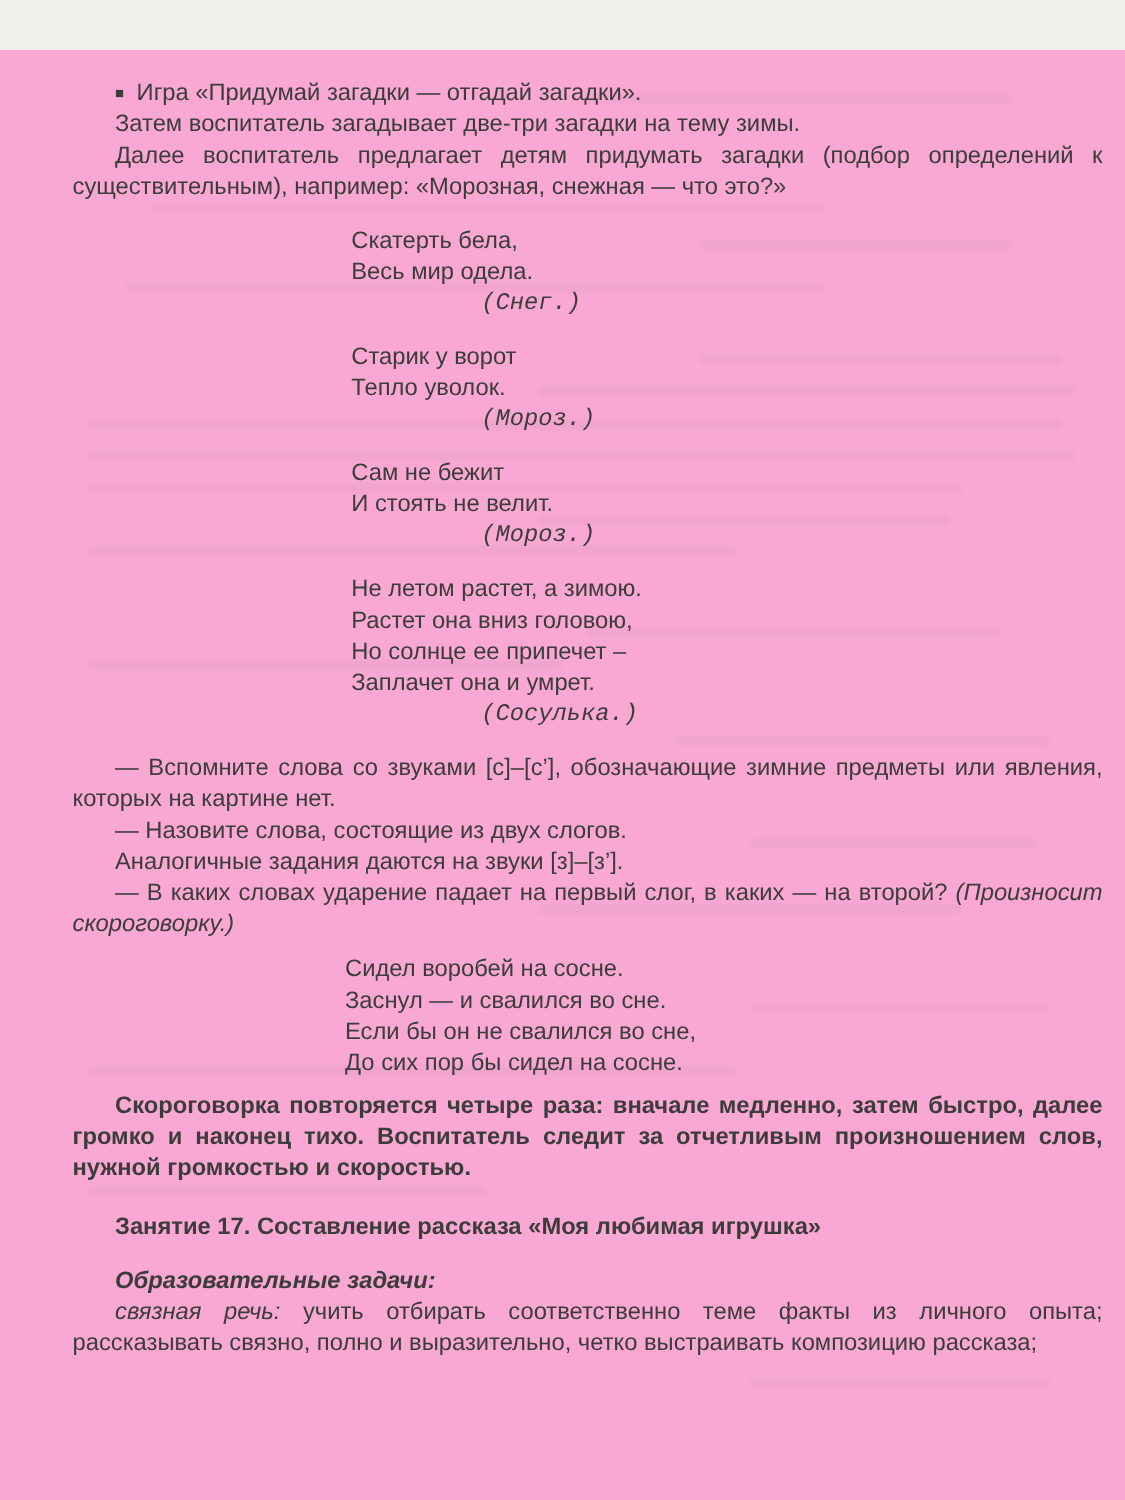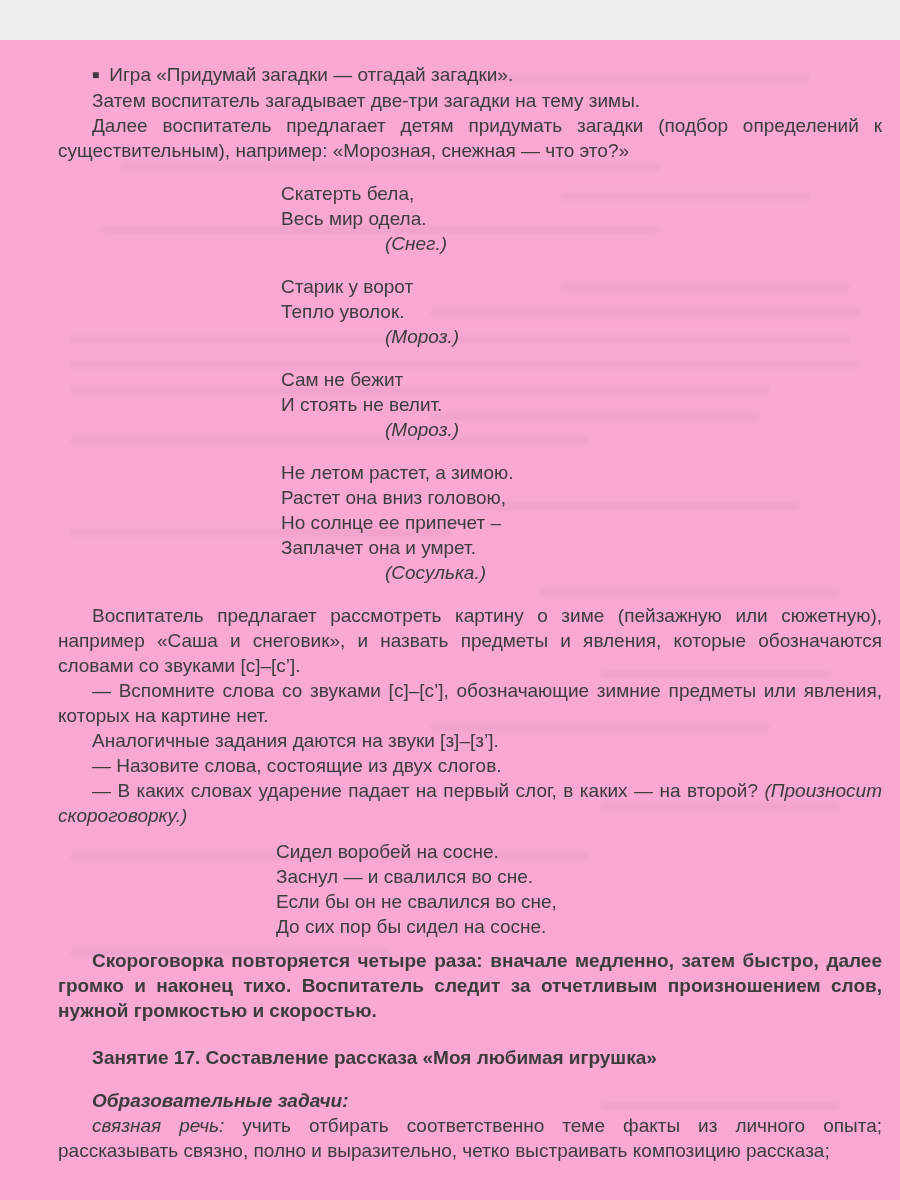--- a/index.html
+++ b/index.html
@@ -23,21 +23,21 @@
     z-index: 2;
     padding: 22px 18px 0 58px;
   }
   p { margin: 0; text-align: justify; hyphens: auto; -webkit-hyphens: auto; }
   .indent { text-indent: 34px; }
   .bullet-head { text-indent: 34px; text-align: left; }
   .bullet-head .bullet { font-size: 12px; margin-right: 10px; vertical-align: 2px; }
   .mt8 { margin-top: 8px; }
   .poem { margin: 18px 0 18px 223px; text-align: left; }
   .poem .pline { white-space: nowrap; }
-  .poem .answer { padding-left: 104px; font-style: italic; }
+  .poem .answer { padding-left: 104px; font-style: italic; font-family: Liberation Mono, monospace; }
   .twister { margin: 11px 0 9px 218px; text-align: left; }
   .closing { margin-top: 9px; font-weight: bold; }
   .lesson-heading { font-weight: bold; margin: 22px 0 18px; text-indent: 34px; text-align: left; }
   .tasks-heading { font-weight: bold; font-style: italic; text-indent: 34px; text-align: left; }
   .italic { font-style: italic; }
   .pagenum {
     position: absolute; left: 57px; top: 1160px;
     z-index: 2; font-size: 19px; color: #3c3c3c;
   }
   
@@ -102,24 +102,23 @@
     </div>
 
     <div class="poem">
       <div class="pline">Не летом растет, а зимою.</div>
       <div class="pline">Растет она вниз головою,</div>
       <div class="pline">Но солнце ее припечет –</div>
       <div class="pline">Заплачет она и умрет.</div>
       <div class="answer">(Сосулька.)</div>
     </div>
 
-    <p class="indent">Воспитатель предлагает рассмотреть картину о зиме (пейзажную или сюжетную), например «Саша и снеговик», и назвать предметы и явления, которые обозначаются словами со звуками [с]–[с’].</p>
     <p class="indent">— Вспомните слова со звуками [с]–[с’], обозначающие зимние предметы или явления, которых на картине нет.</p>
+    <p class="indent">— Назовите слова, состоящие из двух слогов.</p>
     <p class="indent">Аналогичные задания даются на звуки [з]–[з’].</p>
-    <p class="indent">— Назовите слова, состоящие из двух слогов.</p>
     <p class="indent">
       <span>— В каких словах ударение падает на первый слог, в каких — на второй?</span>
       <span class="italic">(Произносит скороговорку.)</span>
     </p>
 
     <div class="twister">
       <div class="pline">Сидел воробей на сосне.</div>
       <div class="pline">Заснул — и свалился во сне.</div>
       <div class="pline">Если бы он не свалился во сне,</div>
       <div class="pline">До сих пор бы сидел на сосне.</div>

